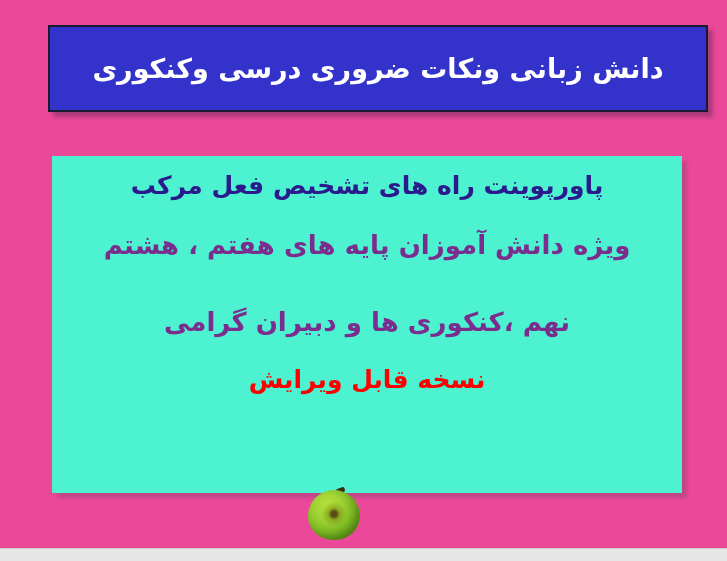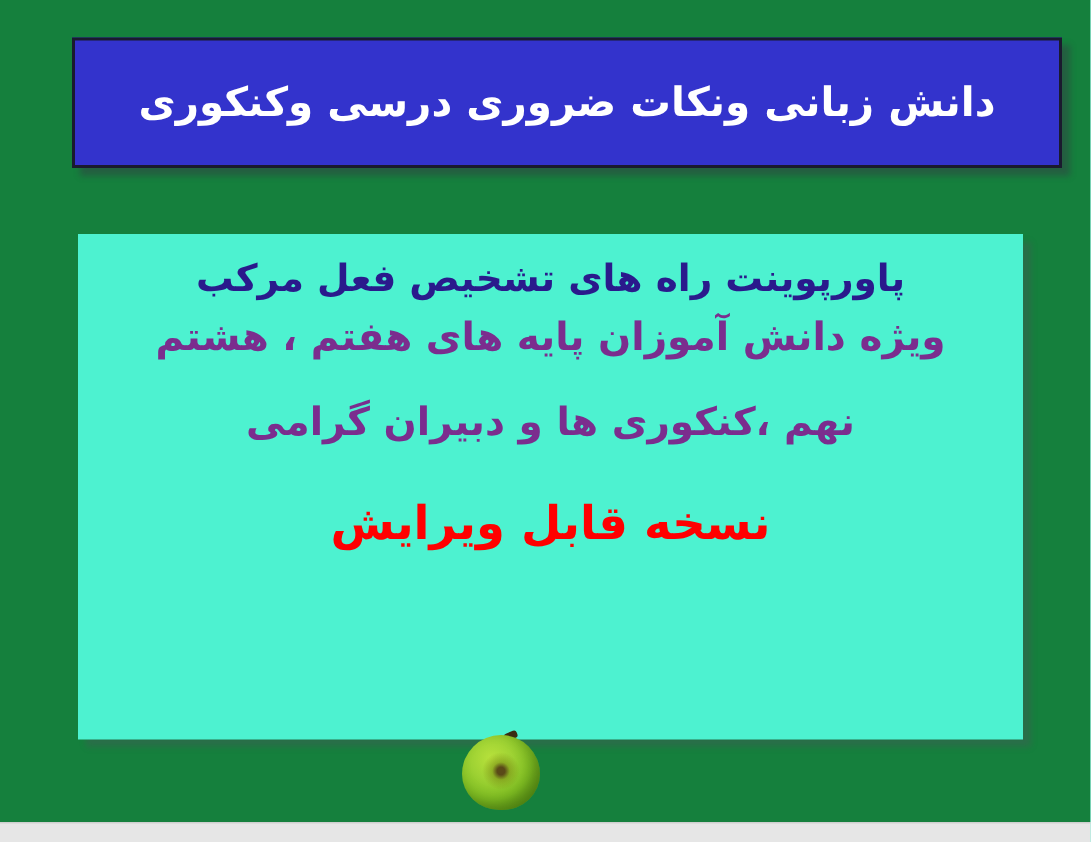--- a/index.html
+++ b/index.html
@@ -11,21 +11,21 @@
     height: 561px;
     background: #e9e9e9;
     font-family: "DejaVu Sans", sans-serif;
     overflow: hidden;
   }
 
   #slide-canvas {
     position: relative;
     width: 727px;
     height: 548px;
-    background: #15803d;
+    background: #ec4899;
     overflow: hidden;
   }
 
   #bottom-strip {
     position: absolute;
     left: 0;
     top: 548px;
     width: 727px;
     height: 13px;
     background: #e6e6e6;
@@ -68,20 +68,21 @@
     width: 630px;
     height: 337px;
     background: #4df2d0;
     box-sizing: border-box;
     box-shadow: 5px 5px 4px rgba(90, 70, 100, 0.30);
     display: flex;
     flex-direction: column;
     align-items: flex-end;
     justify-content: flex-start;
     padding-top: 14px;
+    gap: 20px;
   }
 
   .content-line {
     direction: rtl;
     unicode-bidi: bidi-override;
     font-family: "DejaVu Sans", sans-serif;
     font-weight: bold;
     text-align: center;
     white-space: nowrap;
     width: 100%;
@@ -93,25 +94,25 @@
     line-height: 1.25;
     margin-bottom: 8px;
   }
   .line-2, .line-3 {
     color: #7b2d8e;
     font-size: 26px;
     line-height: 1.25;
     margin-bottom: 24px;
   }
   .line-3 {
-    margin-bottom: 32px;
+    margin-bottom: 6px;
   }
   .line-4 {
     color: #ff0000;
-    font-size: 31px;
+    font-size: 25px;
     line-height: 1.25;
     margin-bottom: 16px;
   }
   .line-5 {
     color: #101010;
     font-size: 25px;
     line-height: 1.25;
   }
 
   

